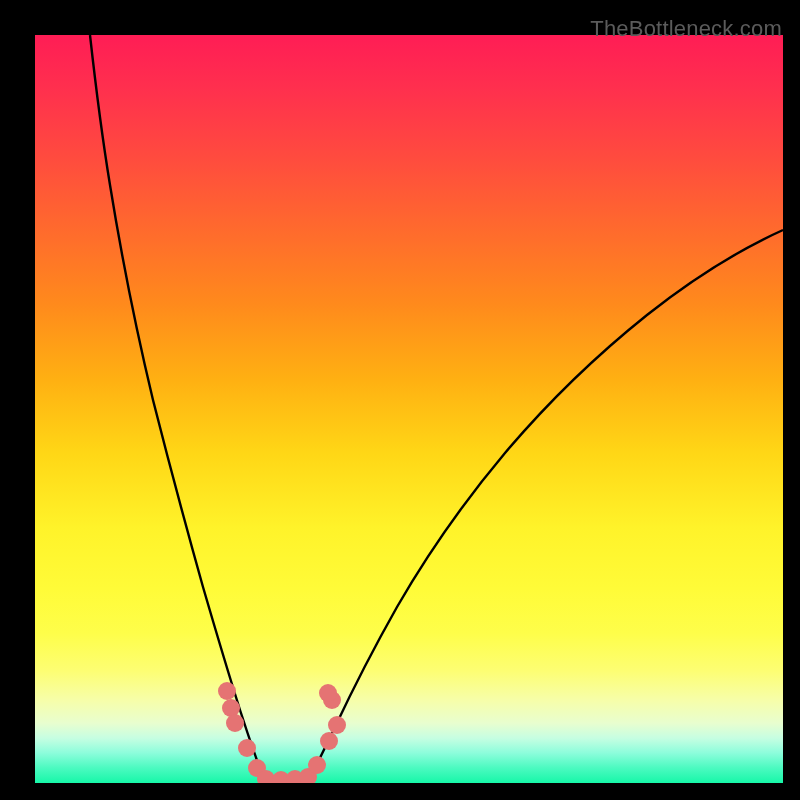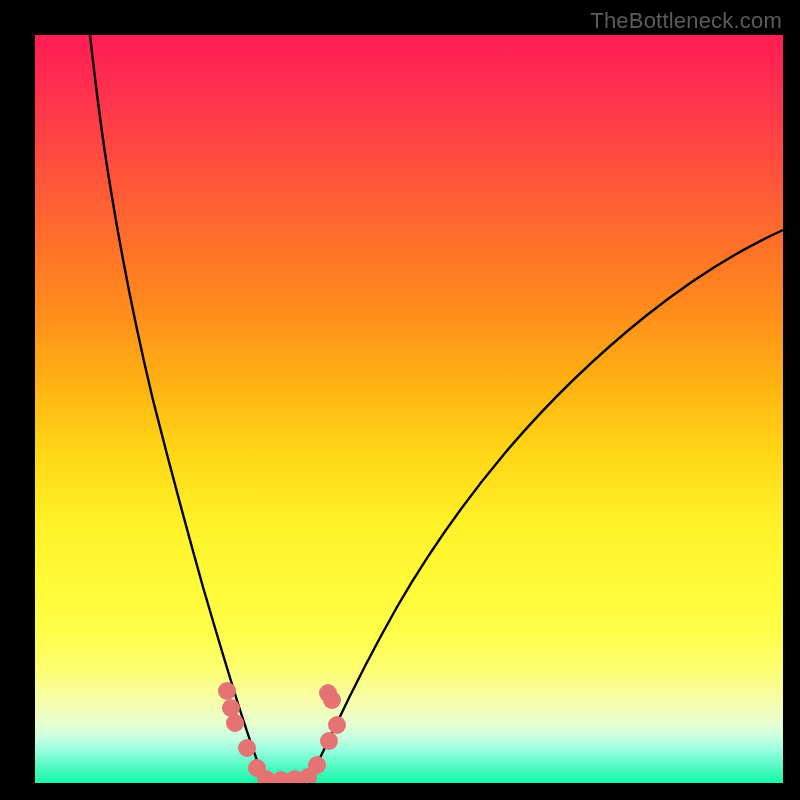--- a/index.html
+++ b/index.html
@@ -43,21 +43,21 @@
       #f6feaa 89%,
       #e8fecf 92%,
       #c6fee2 94%,
       #8cfddb 96%,
       #4bfac0 98%,
       #17f7a8 100%
     );
   }
   .watermark {
     position: absolute;
-    top: 8px;
+    top: 16px;
     right: 18px;
     color: #5b5b5b;
     font-size: 22px;
     font-weight: 500;
     letter-spacing: 0.2px;
     user-select: none;
   }
   svg.curves {
     position: absolute;
     inset: 0;

